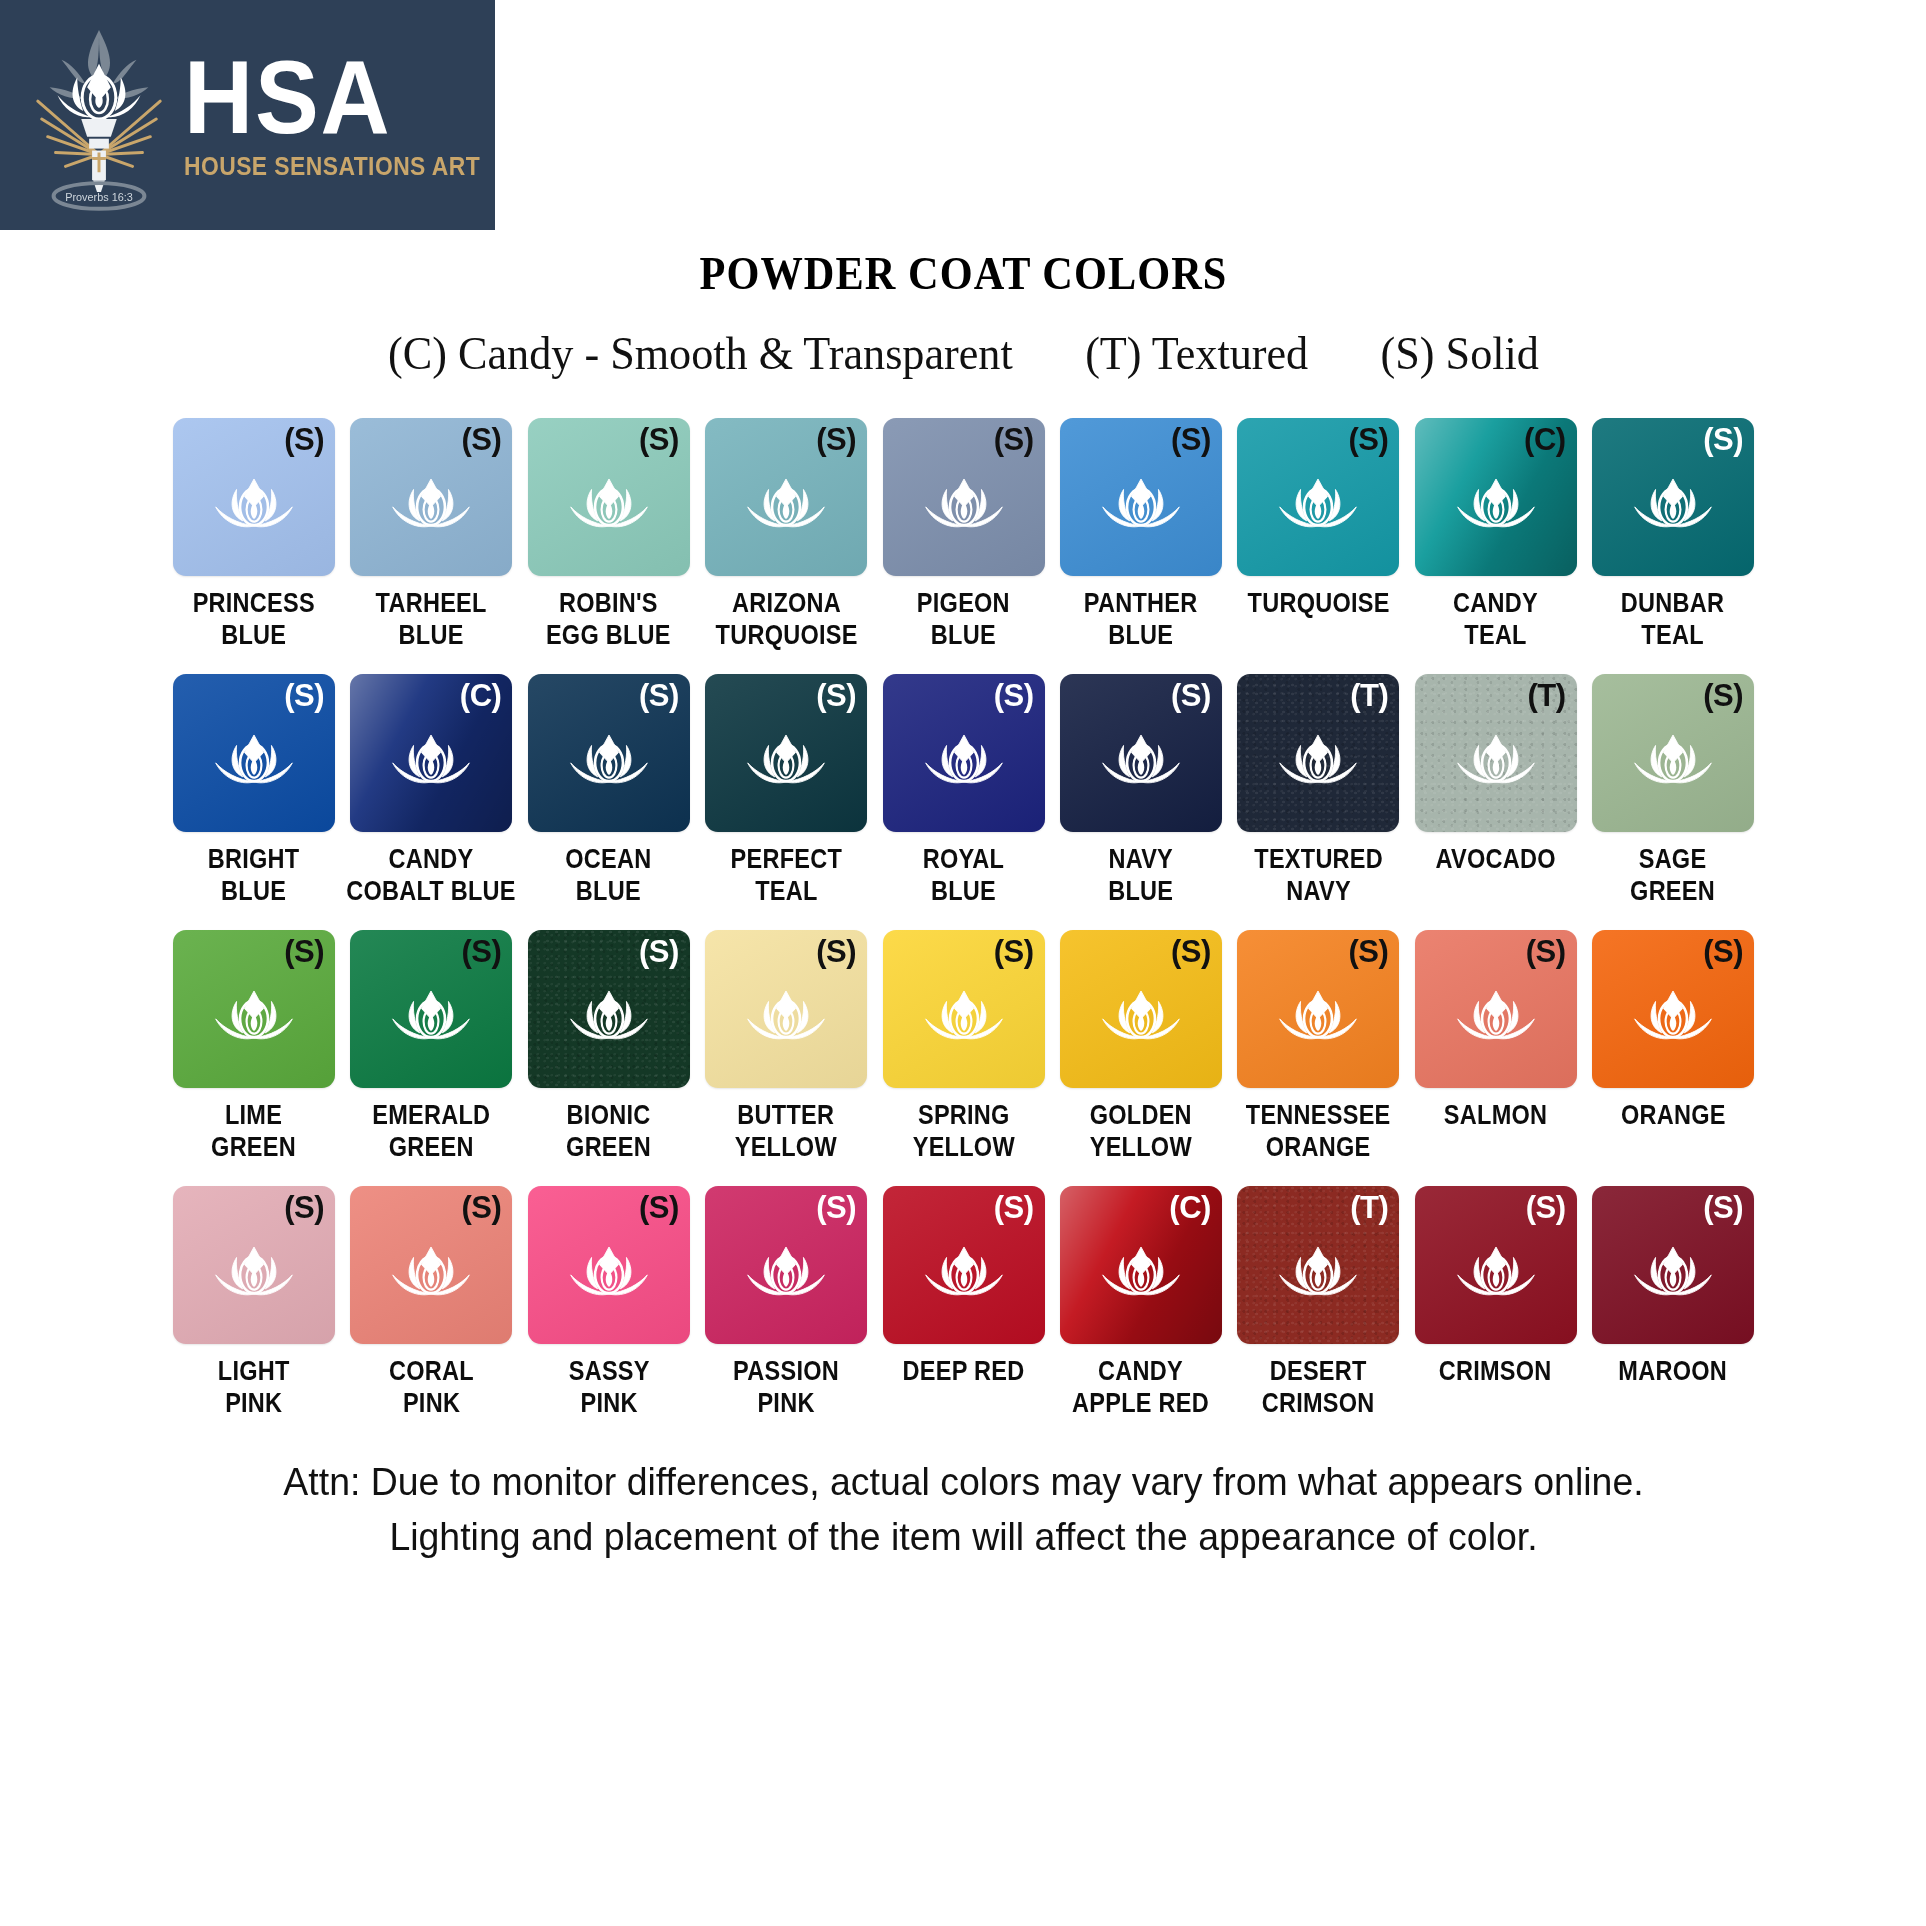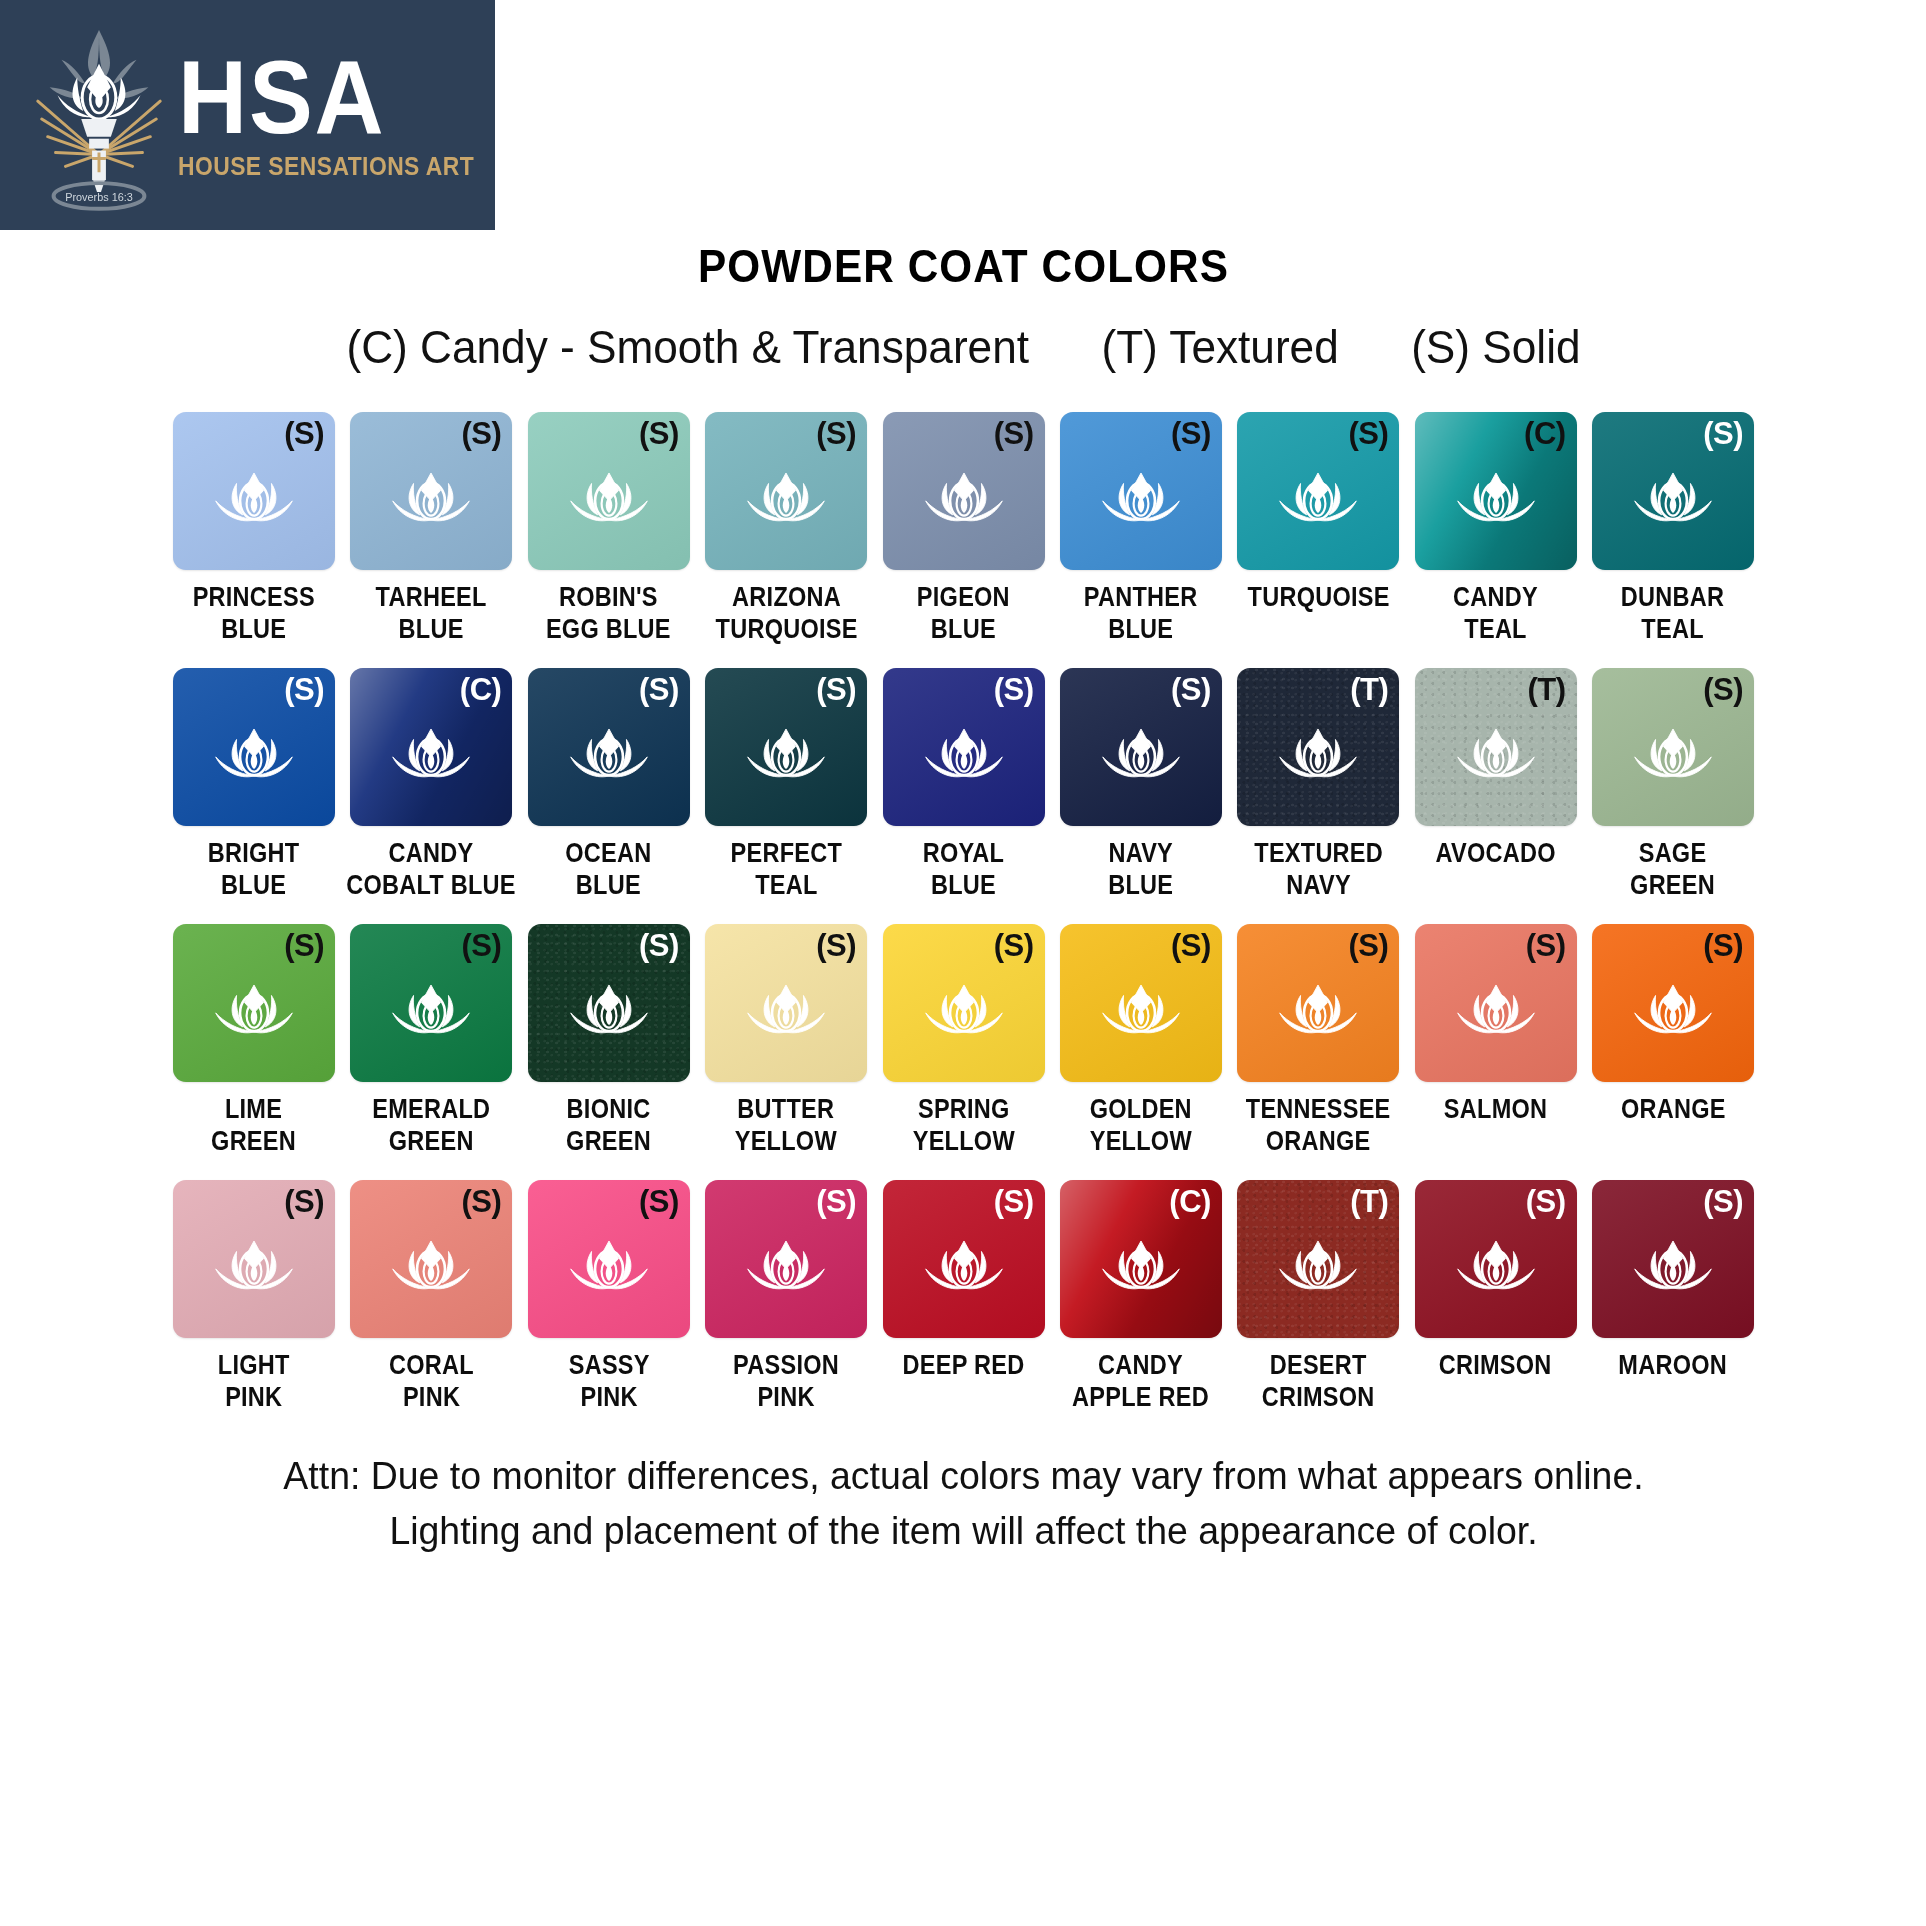--- a/index.html
+++ b/index.html
@@ -13,21 +13,21 @@
 
   
   .header { position: relative; height: 230px; }
   .logo-box {
     position: absolute; left: 0; top: 0;
     width: 495px; height: 230px;
     background: #2e4057;
     display: flex; align-items: center;
   }
   .logo-mark { width: 158px; height: 198px; margin-left: 20px; flex: 0 0 auto; }
-  .logo-text { }
+  .logo-text { margin-left: 6px; }
   .logo-hsa {
     color: #ffffff;
     font-family: "Liberation Sans", sans-serif;
     font-weight: bold;
     font-size: 104px;
     letter-spacing: 2px;
     line-height: 0.95;
     transform: scaleX(0.92);
     transform-origin: left center;
   }
@@ -53,21 +53,21 @@
     font-size: 37px;
     font-weight: 300;
     letter-spacing: 0.5px;
     padding-right: 24px;
     white-space: nowrap;
     transform: scaleX(0.97);
     transform-origin: right center;
   }
 
   
-  .title-block { text-align: center; margin-top: 8px; }
+  .title-block { text-align: center; margin-top: 16px; font-family: Liberation Serif, serif; }
   .main-title {
     font-size: 47px;
     font-weight: bold;
     color: #000;
     letter-spacing: 1.2px;
     transform: scaleX(0.90);
   }
   .legend {
     margin-top: 26px;
     display: flex; justify-content: center; align-items: baseline;

